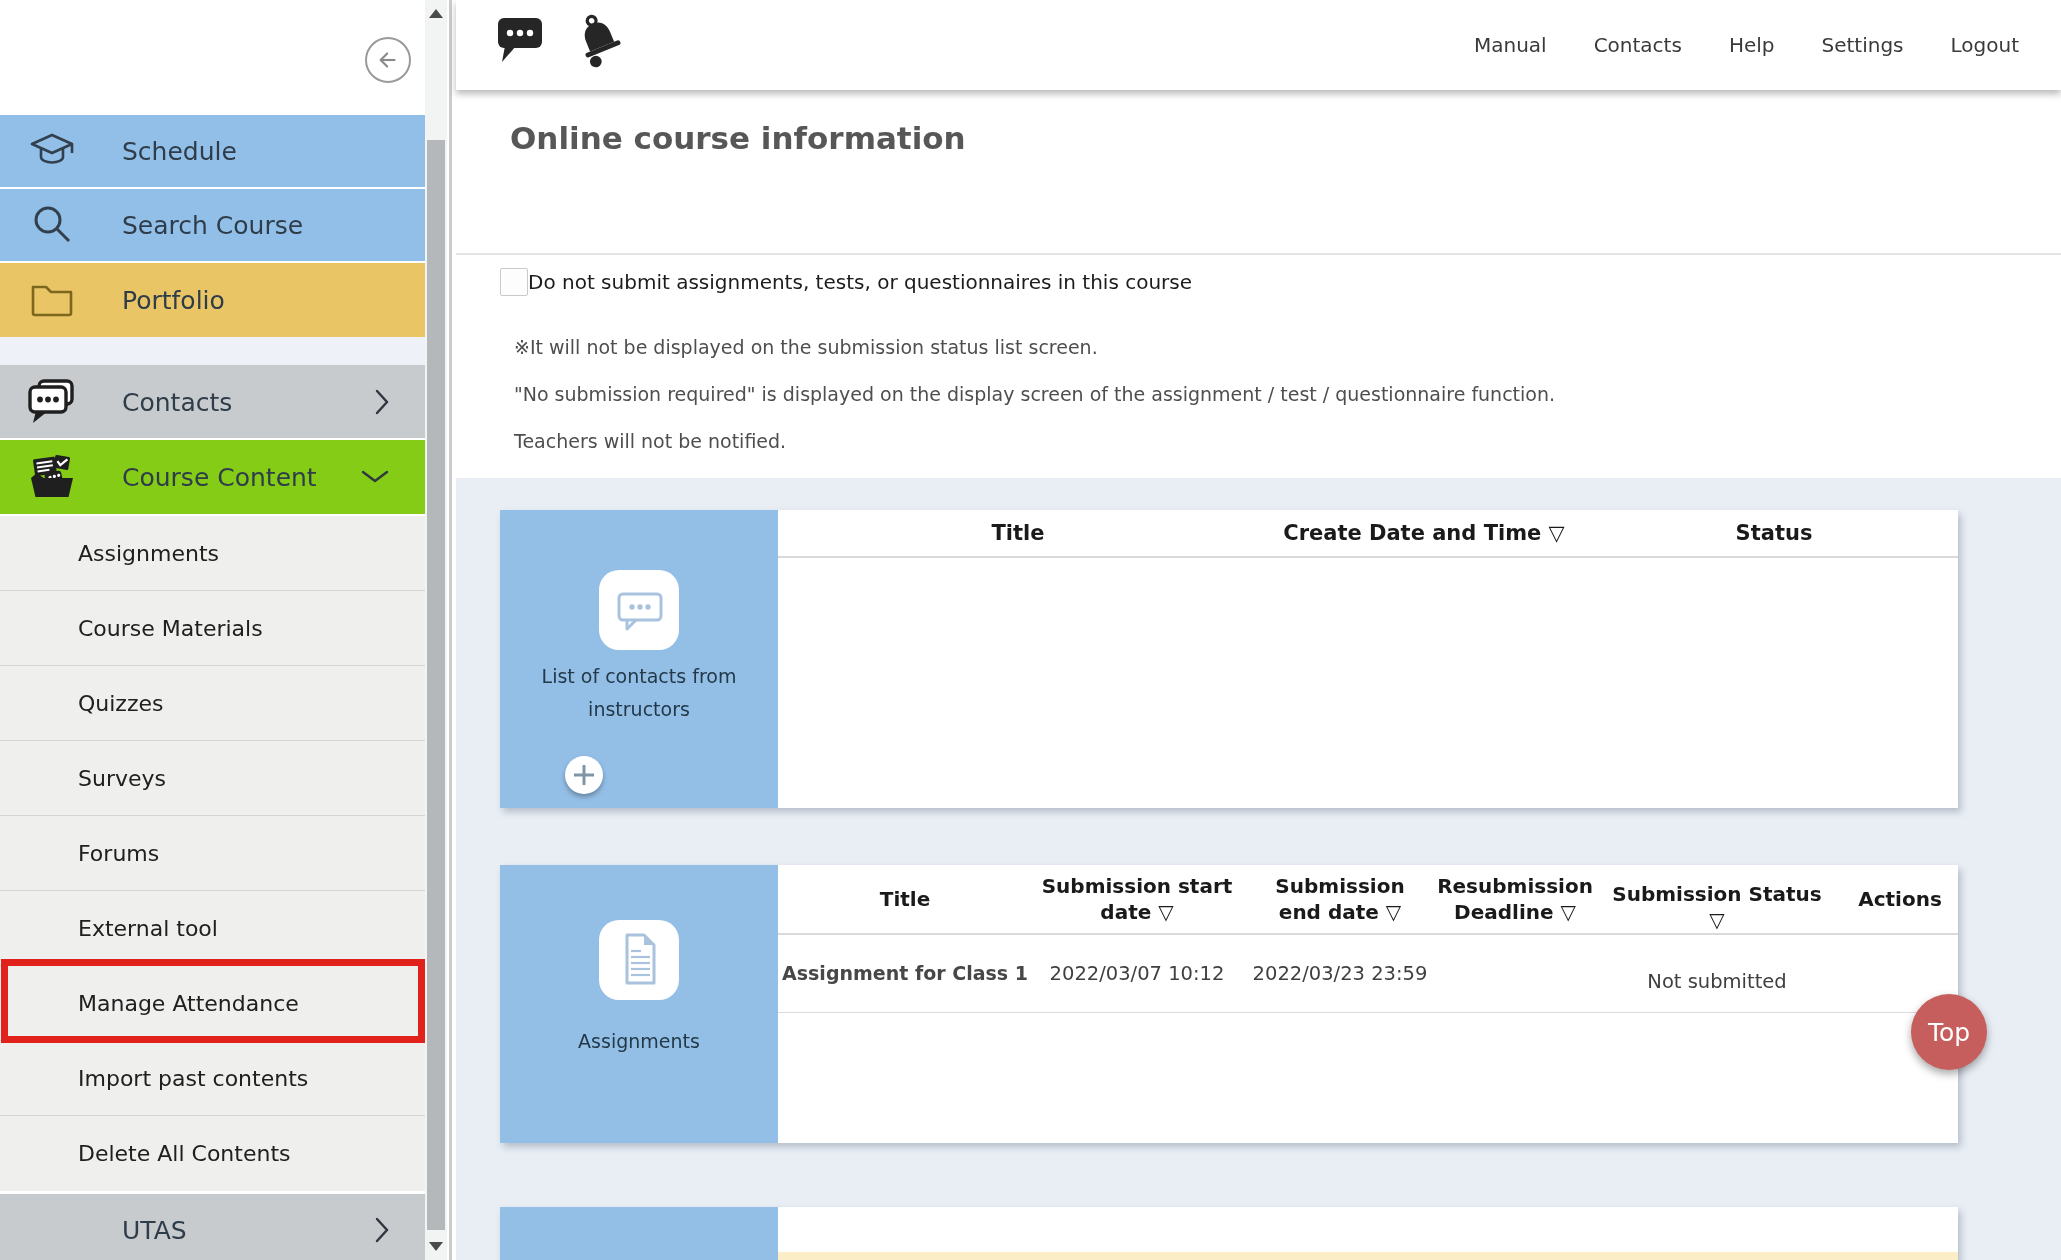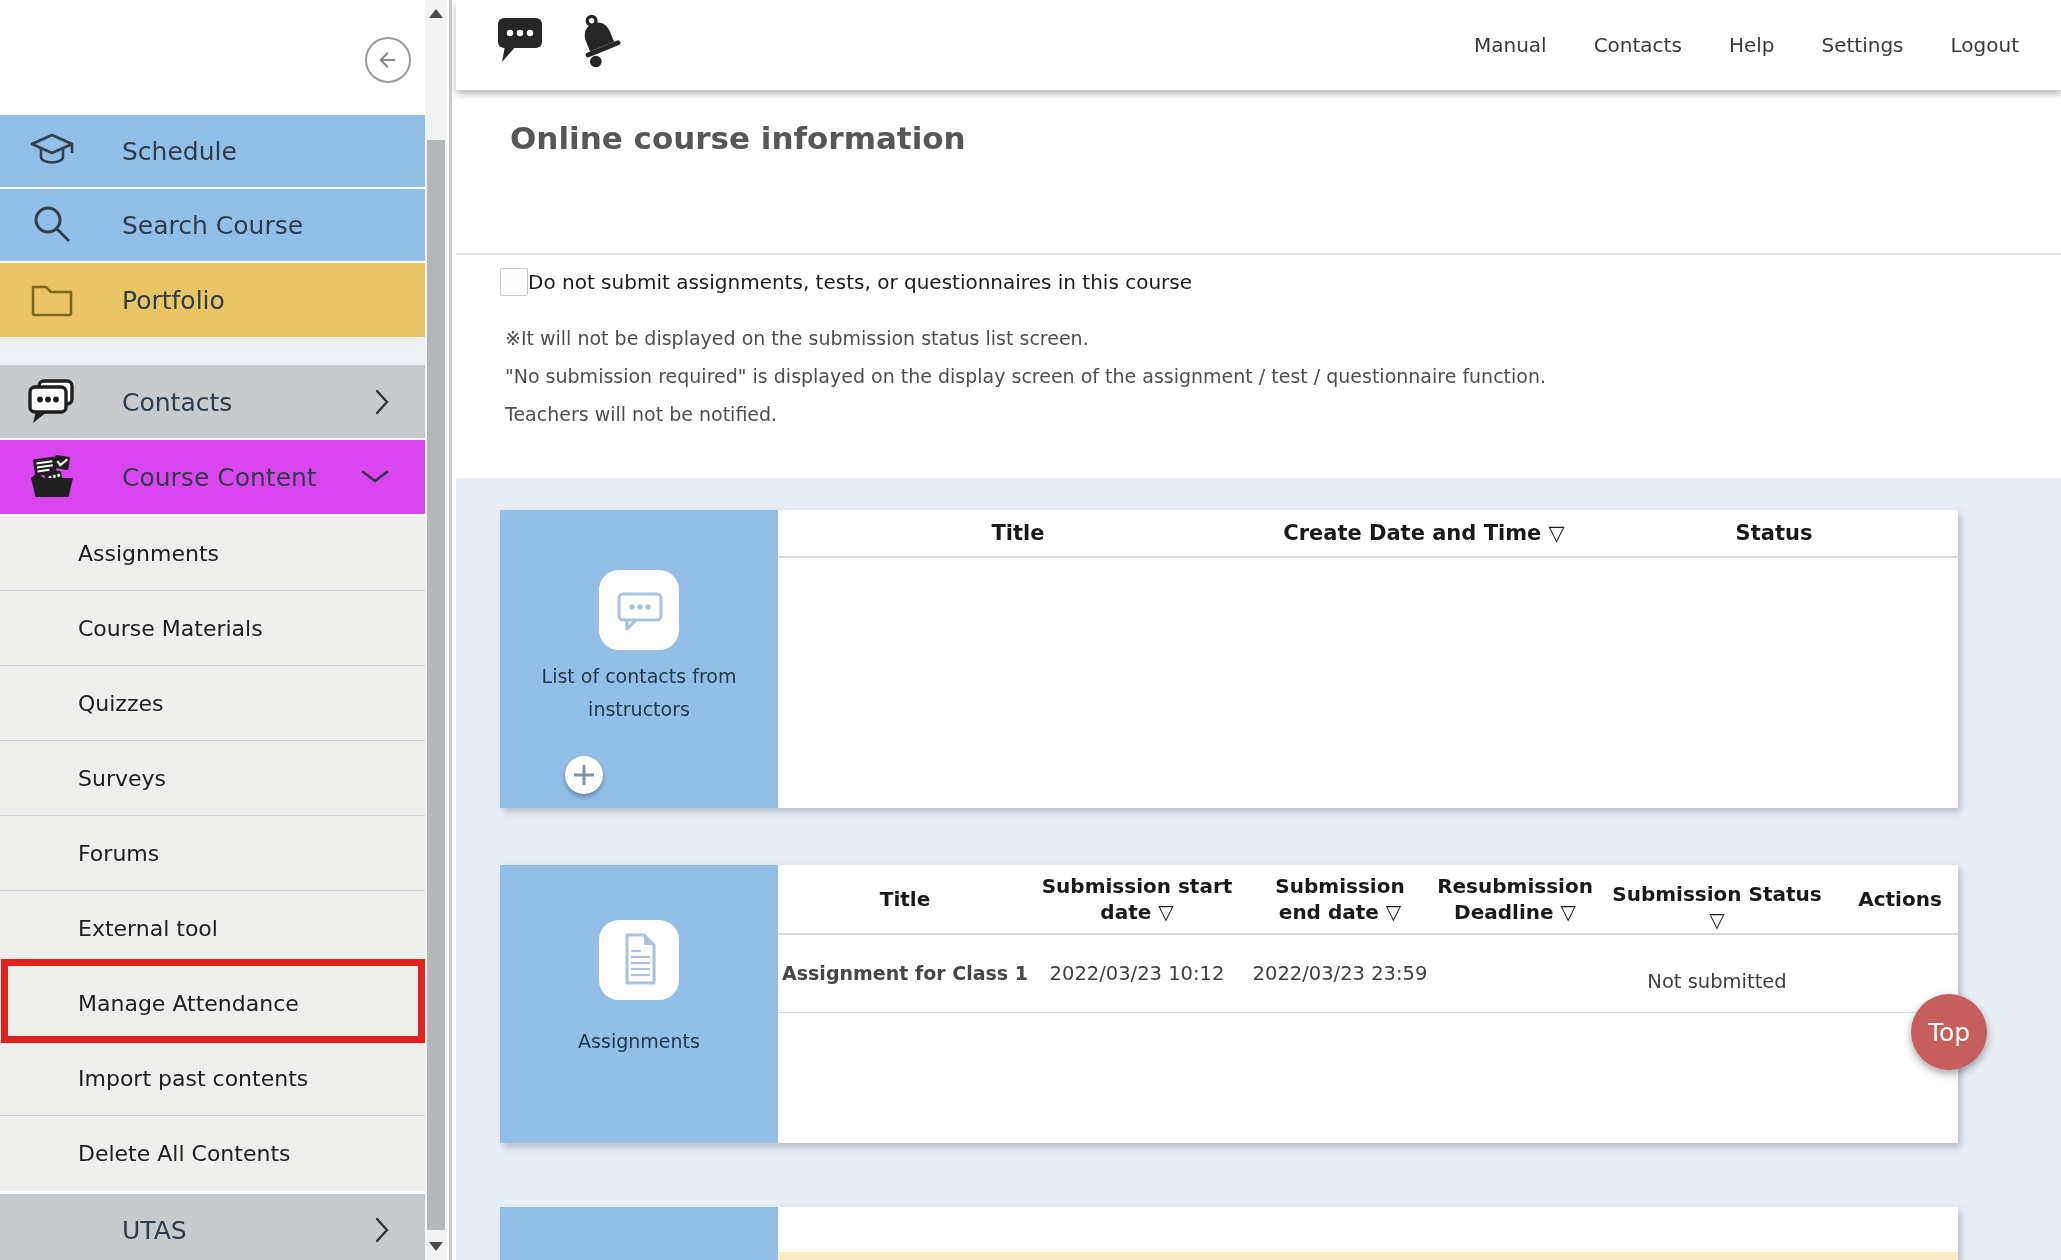--- a/index.html
+++ b/index.html
@@ -15,21 +15,21 @@
   .nav-item .icon{position:absolute;left:26px;top:50%;transform:translateY(-50%);width:52px;height:52px;
                   display:flex;align-items:center;justify-content:center;}
   .nav-item .lbl{position:absolute;left:122px;top:50%;transform:translateY(-50%);
                  font-size:25px;color:#2f3c49;white-space:nowrap;}
   .nav-item .chev{position:absolute;right:34px;top:50%;transform:translateY(-50%);display:flex;}
   .item-schedule{top:115px;height:72px;background:#92bfe8;}
   .item-search{top:189px;height:72px;background:#92bfe8;}
   .item-portfolio{top:263px;height:74px;background:#e9c566;}
   .gap-strip{position:absolute;top:337px;height:28px;left:0;width:425px;background:#eef2f8;}
   .item-contacts{top:365px;height:73px;background:#c8cbcd;}
-  .item-coursecontent{top:440px;height:74px;background:#d946ef;}
+  .item-coursecontent{top:440px;height:74px;background:#84cc16;}
   .submenu{position:absolute;top:516px;left:0;width:425px;background:#efefee;}
   .sub-item{height:75px;display:flex;align-items:center;padding-left:78px;font-size:22px;
             color:#202020;border-bottom:1px solid #d4d4d4;box-sizing:border-box;cursor:pointer;}
   .sub-item:last-child{border-bottom:none;}
   .item-utas{top:1194px;height:72px;background:#c8cbcd;}
   .red-box{position:absolute;left:1px;top:959px;width:424px;height:84px;border:7px solid #e0211c;
            box-sizing:border-box;z-index:6;pointer-events:none;}
   
   .sb{position:absolute;left:425px;top:0;width:22px;height:1260px;background:#f2f3f3;}
   .sb .tri-up{position:absolute;top:9px;left:4px;width:0;height:0;
@@ -52,21 +52,21 @@
 
   
   .page-head{position:absolute;left:456px;top:90px;width:1605px;height:404px;background:#fff;}
   .page-title{position:absolute;left:54px;top:30px;font-size:31px;font-weight:bold;color:#575757;}
   .head-divider{position:absolute;left:0;top:163px;width:100%;height:2px;background:#e4e4e4;}
   .checkbox-row{position:absolute;left:44px;top:178px;display:flex;align-items:center;}
   .checkbox{width:26px;height:26px;border:1px solid #c9c9c9;background:#fdfdfd;border-radius:2px;
             cursor:pointer;flex:none;}
   .checkbox-label{font-size:20px;font-weight:normal;color:#1c1c1c;}
   .notes{position:absolute;left:42px;top:226px;font-size:19px;color:#4e4e4e;line-height:31px;}
-  .notes p{margin:7px;}
+  .notes p{margin:16px;}
 
   
   .content{position:absolute;left:456px;top:478px;width:1605px;height:782px;background:#e9eef5;}
   .card{position:absolute;display:flex;box-shadow:3px 4px 7px rgba(90,100,120,.35);}
   .card .panel{width:278px;background:#93bfe7;position:relative;flex:none;}
   .tile{position:absolute;left:99px;width:80px;height:80px;background:#fff;border-radius:20px;
         display:flex;align-items:center;justify-content:center;}
   .panel-label{position:absolute;left:0;width:100%;text-align:center;color:#233949;
                font-size:19px;line-height:33px;padding:0 14px;box-sizing:border-box;}
   .plus-btn{position:absolute;left:65px;top:246px;width:38px;height:38px;border-radius:50%;
@@ -365,21 +365,21 @@
             <span>Submission Status</span>
             <span>▽</span>
           </div>
           <div class="th c2w5">
             <span>Actions</span>
             <span></span>
           </div>
         </div>
         <div class="trow">
           <div class="td title-cell c2w0">Assignment for Class 1</div>
-          <div class="td c2w1">2022/03/23 10:12</div>
+          <div class="td c2w1">2022/03/07 10:12</div>
           <div class="td c2w2">2022/03/23 23:59</div>
           <div class="td c2w3"></div>
           <div class="td c2w4">Not submitted</div>
           <div class="td c2w5"></div>
         </div>
       </div>
     </div>
 
     <button class="top-btn">Top</button>
 

